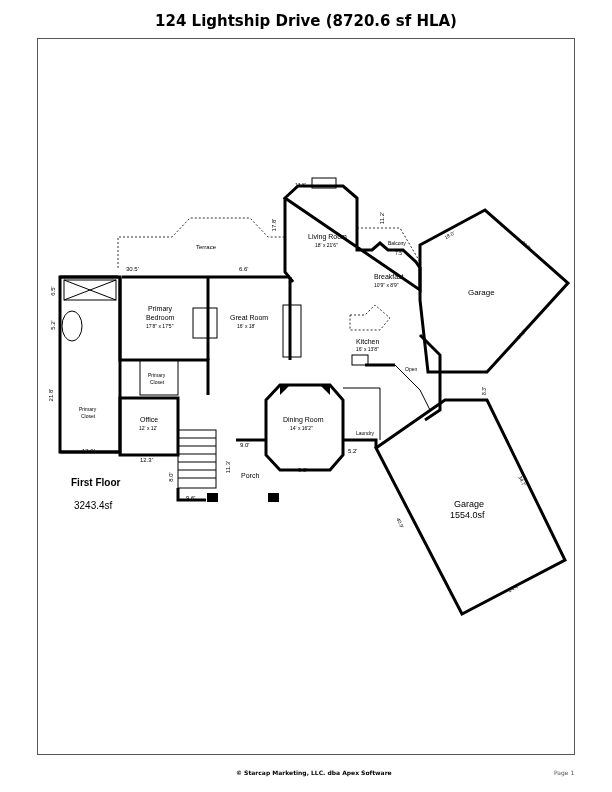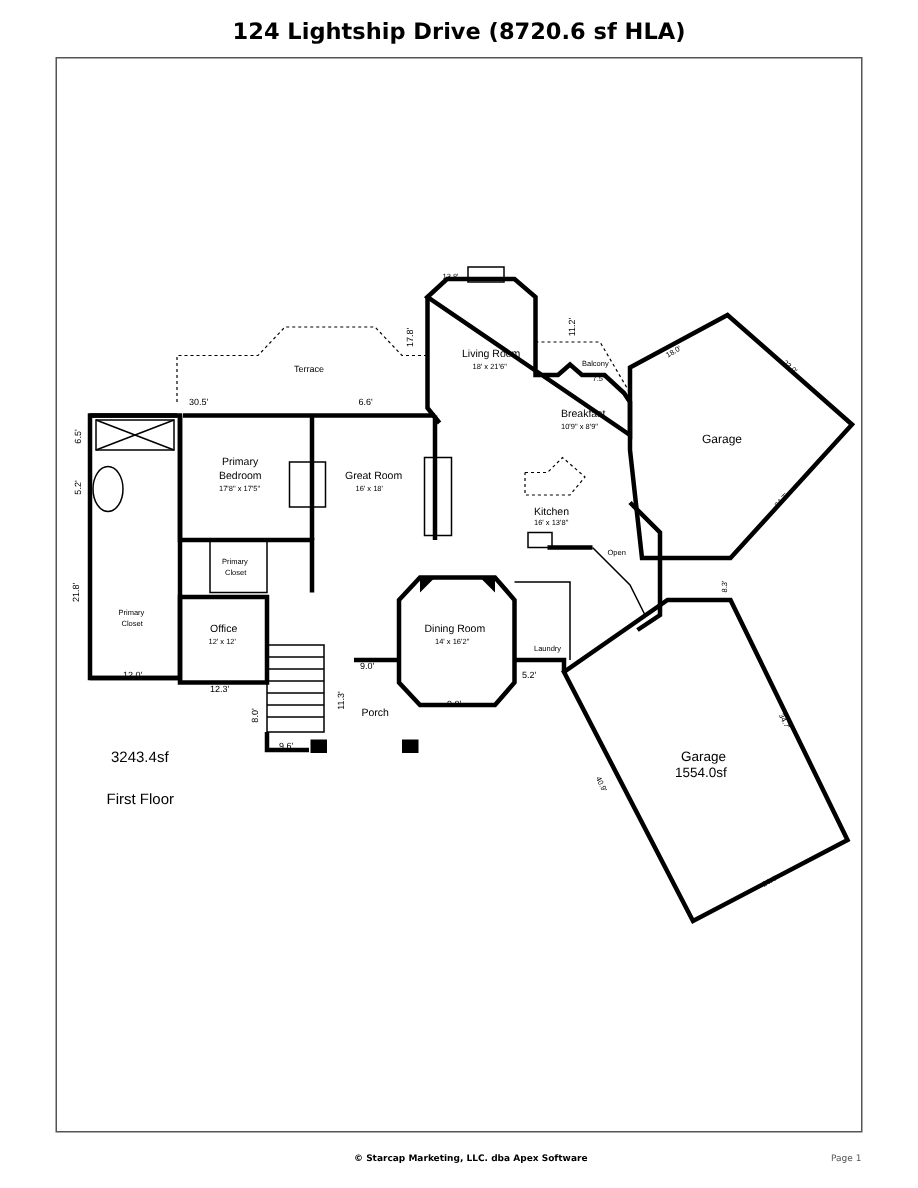--- a/index.html
+++ b/index.html
@@ -97,21 +97,21 @@
   <span style="position:absolute;left:148px;top:372px;font-size:5px;">Primary</span>
   <span style="position:absolute;left:150px;top:379px;font-size:5px;">Closet</span>
   <span style="position:absolute;left:79px;top:406px;font-size:5px;">Primary</span>
   <span style="position:absolute;left:81px;top:413px;font-size:5px;">Closet</span>
   <span style="position:absolute;left:140px;top:416px;font-size:7px;">Office</span>
   <span style="position:absolute;left:139px;top:425px;font-size:5px;">12' x 12'</span>
   <span style="position:absolute;left:283px;top:416px;font-size:7px;">Dining Room</span>
   <span style="position:absolute;left:290px;top:425px;font-size:5px;">14' x 16'2"</span>
   <span style="position:absolute;left:241px;top:472px;font-size:7px;">Porch</span>
   <span style="position:absolute;left:356px;top:430px;font-size:5px;">Laundry</span>
-  <span style="position:absolute;left:71px;top:528px;font-size:10px;">First Floor</span>
+  <span style="position:absolute;left:71px;top:477px;font-size:10px;font-weight:bold;">First Floor</span>
   <span style="position:absolute;left:74px;top:500px;font-size:10px;">3243.4sf</span>
 
   <span style="position:absolute;left:295px;top:182px;font-size:5px;">13.8'</span>
   <span style="position:absolute;left:376px;top:215px;font-size:6px;transform:rotate(-90deg);">11.2'</span>
   <span style="position:absolute;left:268px;top:222px;font-size:6px;transform:rotate(-90deg);">17.8'</span>
   <span style="position:absolute;left:395px;top:250px;font-size:5px;">7.5'</span>
   <span style="position:absolute;left:444px;top:232px;font-size:5px;transform:rotate(-30deg);">18.0'</span>
   <span style="position:absolute;left:521px;top:242px;font-size:5px;transform:rotate(40deg);">23.0'</span>
   <span style="position:absolute;left:516px;top:331px;font-size:5px;transform:rotate(-48deg);">24.7'</span>
   <span style="position:absolute;left:480px;top:388px;font-size:5px;transform:rotate(-90deg);">8.3'</span>

